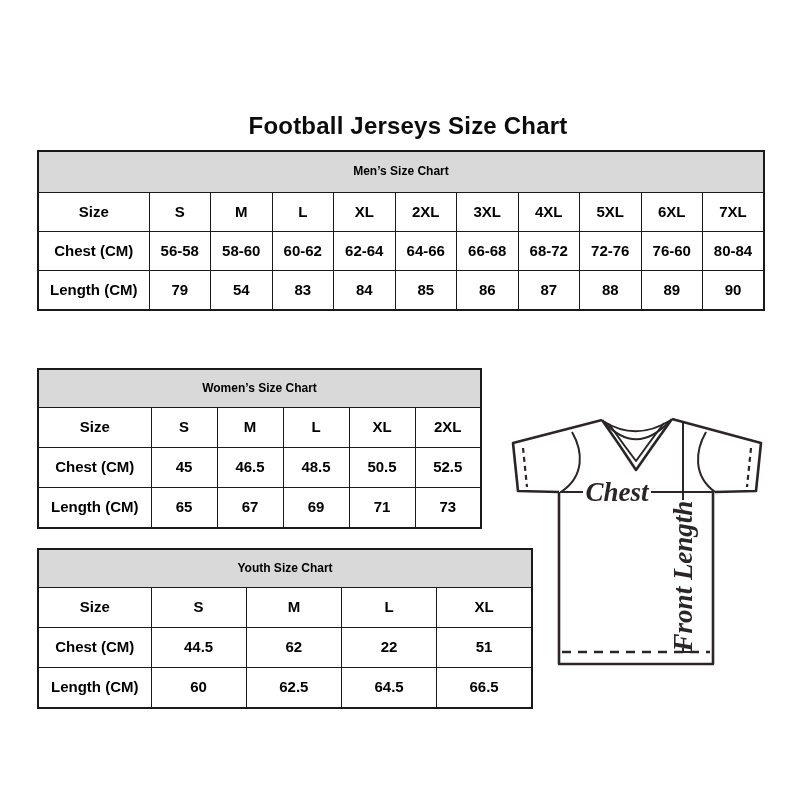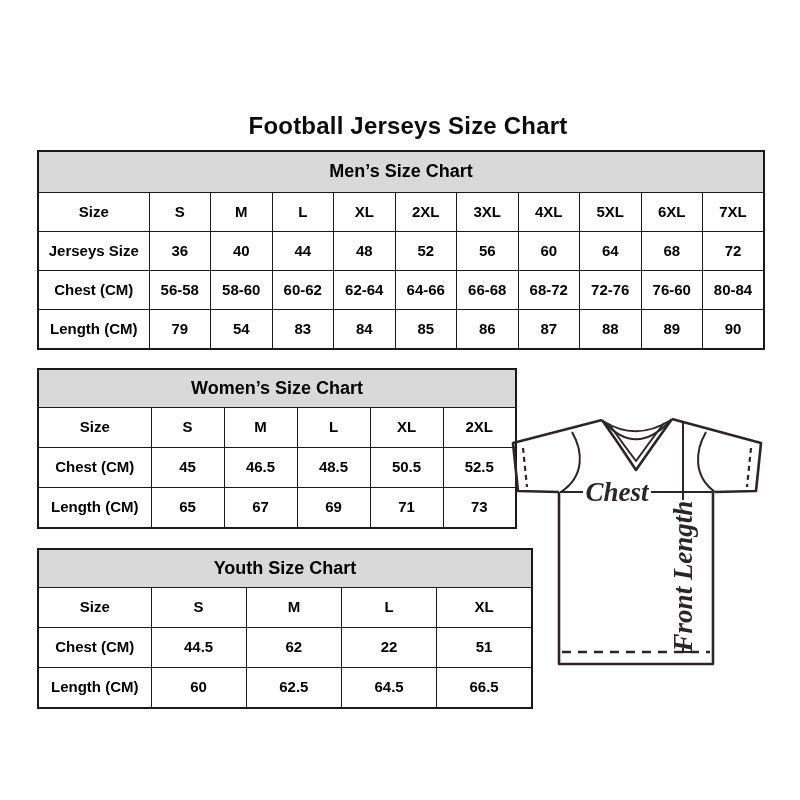--- a/index.html
+++ b/index.html
@@ -13,27 +13,27 @@
   }
 
   table.tbl{
     position:absolute;border-collapse:collapse;table-layout:fixed;
     border:2px solid #1a1a1a;background:#fff;
   }
   .tbl th,.tbl td{
     border:1.5px solid #1a1a1a;text-align:center;vertical-align:middle;
     font-weight:bold;color:#000;padding:0;font-size:15px;line-height:1.1;
   }
-  .tbl .hdr{background:#d9d9d9;font-size:18px;}
+  .tbl .hdr{background:#d9d9d9;font-size:12px;}
 
   .mens{left:37px;top:150px;width:728px;}
   .mens .hdr{height:40px;}
   .mens td,.mens .lbl{height:38px;}
 
-  .womens{left:37px;top:368px;width:480px;}
+  .womens{left:37px;top:368px;width:445px;}
   .youth{left:37px;top:548px;width:496px;}
   .womens .hdr,.youth .hdr{height:37px;}
   .womens td,.womens .lbl,.youth td,.youth .lbl{height:39px;}
 
   .jersey{position:absolute;left:503px;top:406px;width:272px;height:265px;}
   .jersey path,.jersey line{fill:none;stroke:#2b2526;stroke-linejoin:round;stroke-linecap:butt;}
   .jersey .main{stroke-width:2.6;}
   .jersey .thin{stroke-width:2;}
   .jersey .dash{stroke-width:2.4;stroke-dasharray:9 7;}
   .jersey .cuffdash{stroke-width:2.2;stroke-dasharray:5 4;}
@@ -64,33 +64,20 @@
           <td>L</td>
           <td>XL</td>
           <td>2XL</td>
           <td>3XL</td>
           <td>4XL</td>
           <td>5XL</td>
           <td>6XL</td>
           <td>7XL</td>
         </tr>
         <tr>
-          <th class="lbl">Jerseys Size</th>
-          <td>36</td>
-          <td>40</td>
-          <td>44</td>
-          <td>48</td>
-          <td>52</td>
-          <td>56</td>
-          <td>60</td>
-          <td>64</td>
-          <td>68</td>
-          <td>72</td>
-        </tr>
-        <tr>
           <th class="lbl">Chest (CM)</th>
           <td>56-58</td>
           <td>58-60</td>
           <td>60-62</td>
           <td>62-64</td>
           <td>64-66</td>
           <td>66-68</td>
           <td>68-72</td>
           <td>72-76</td>
           <td>76-60</td>

